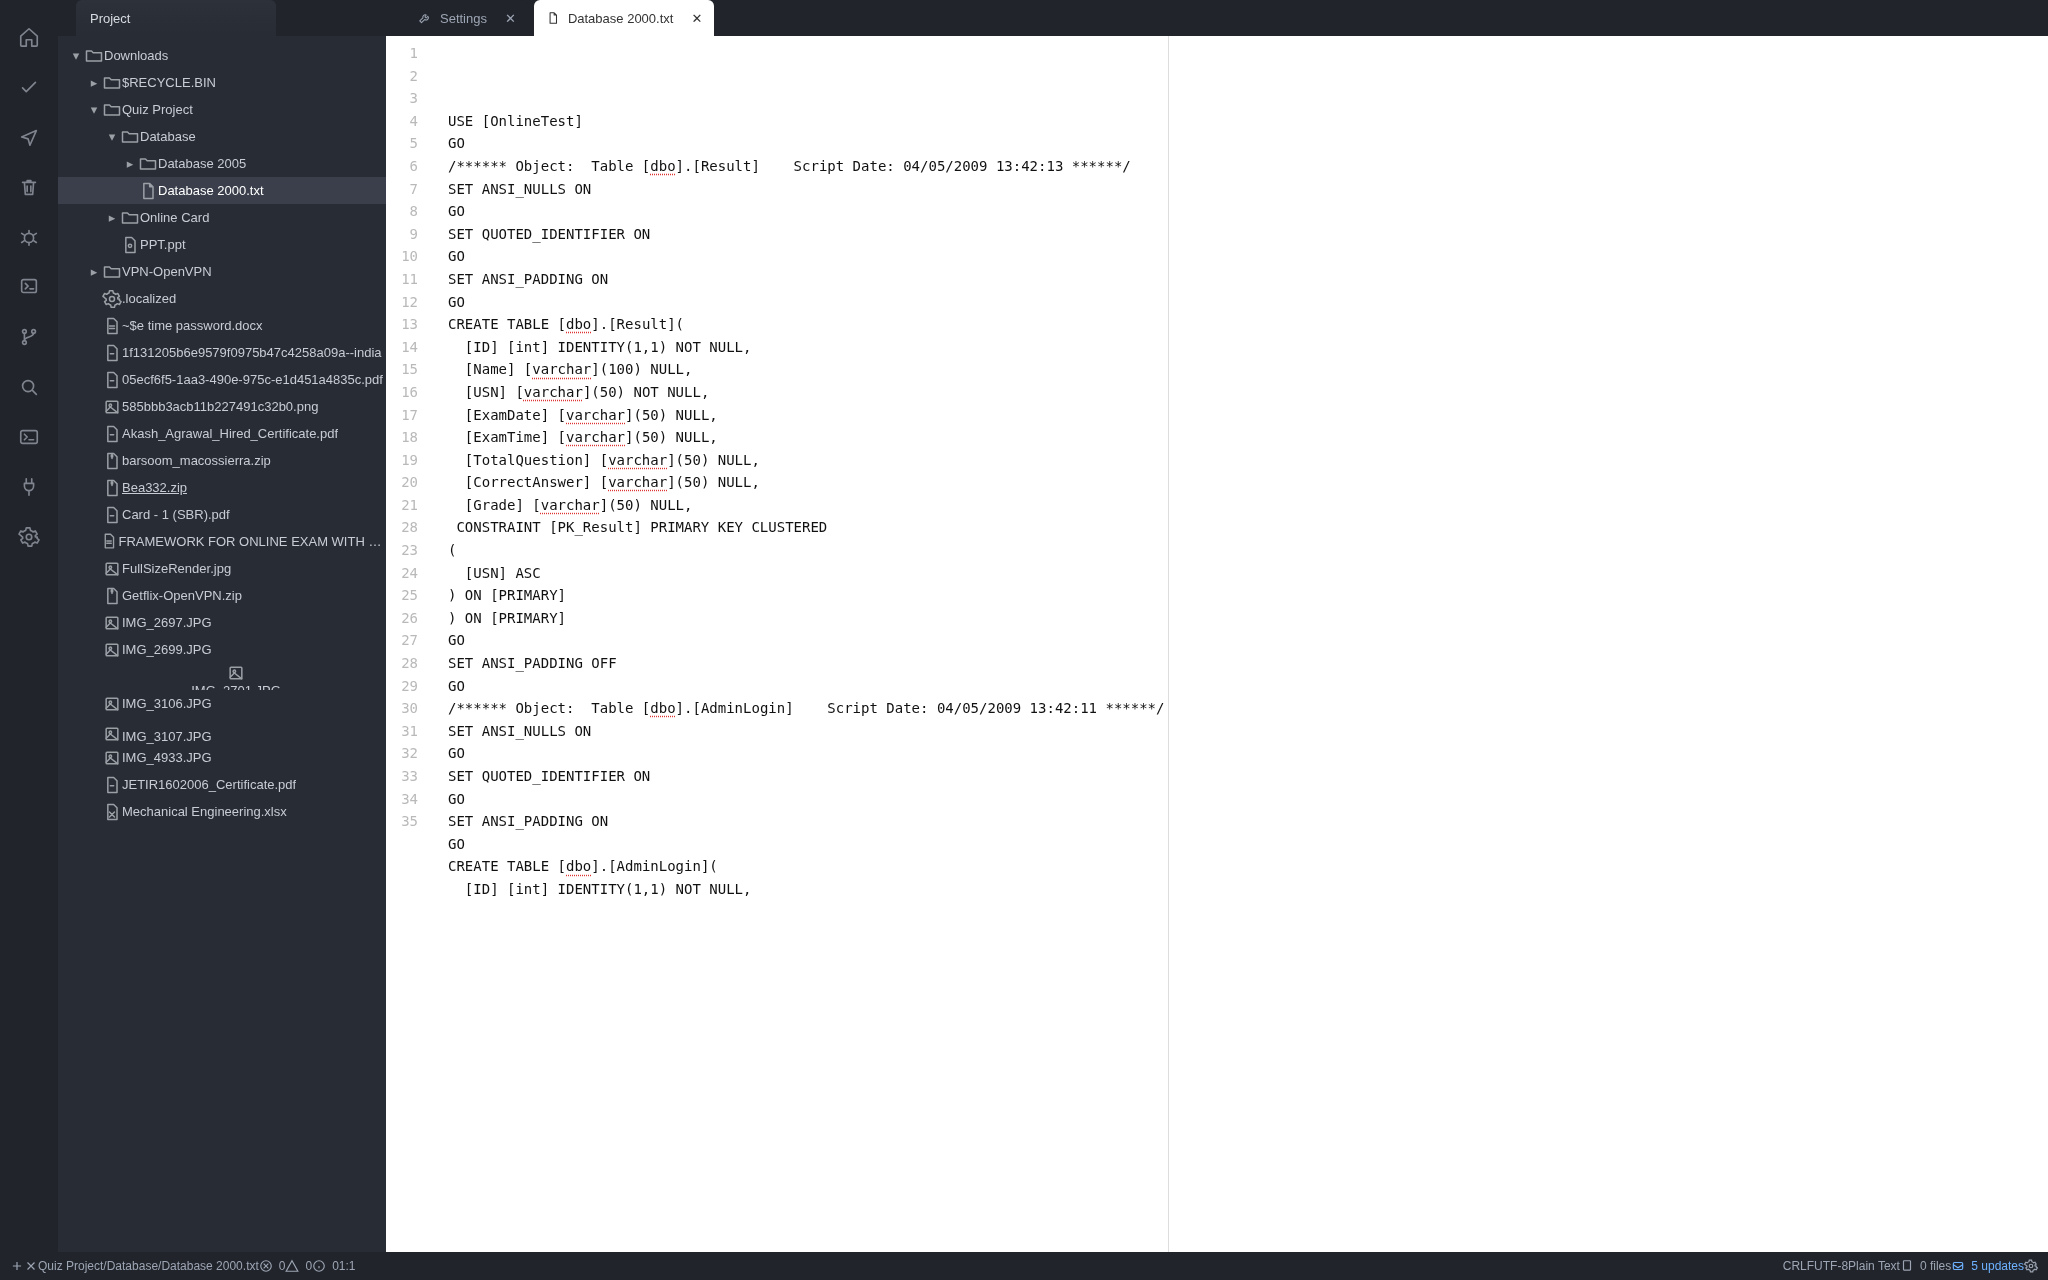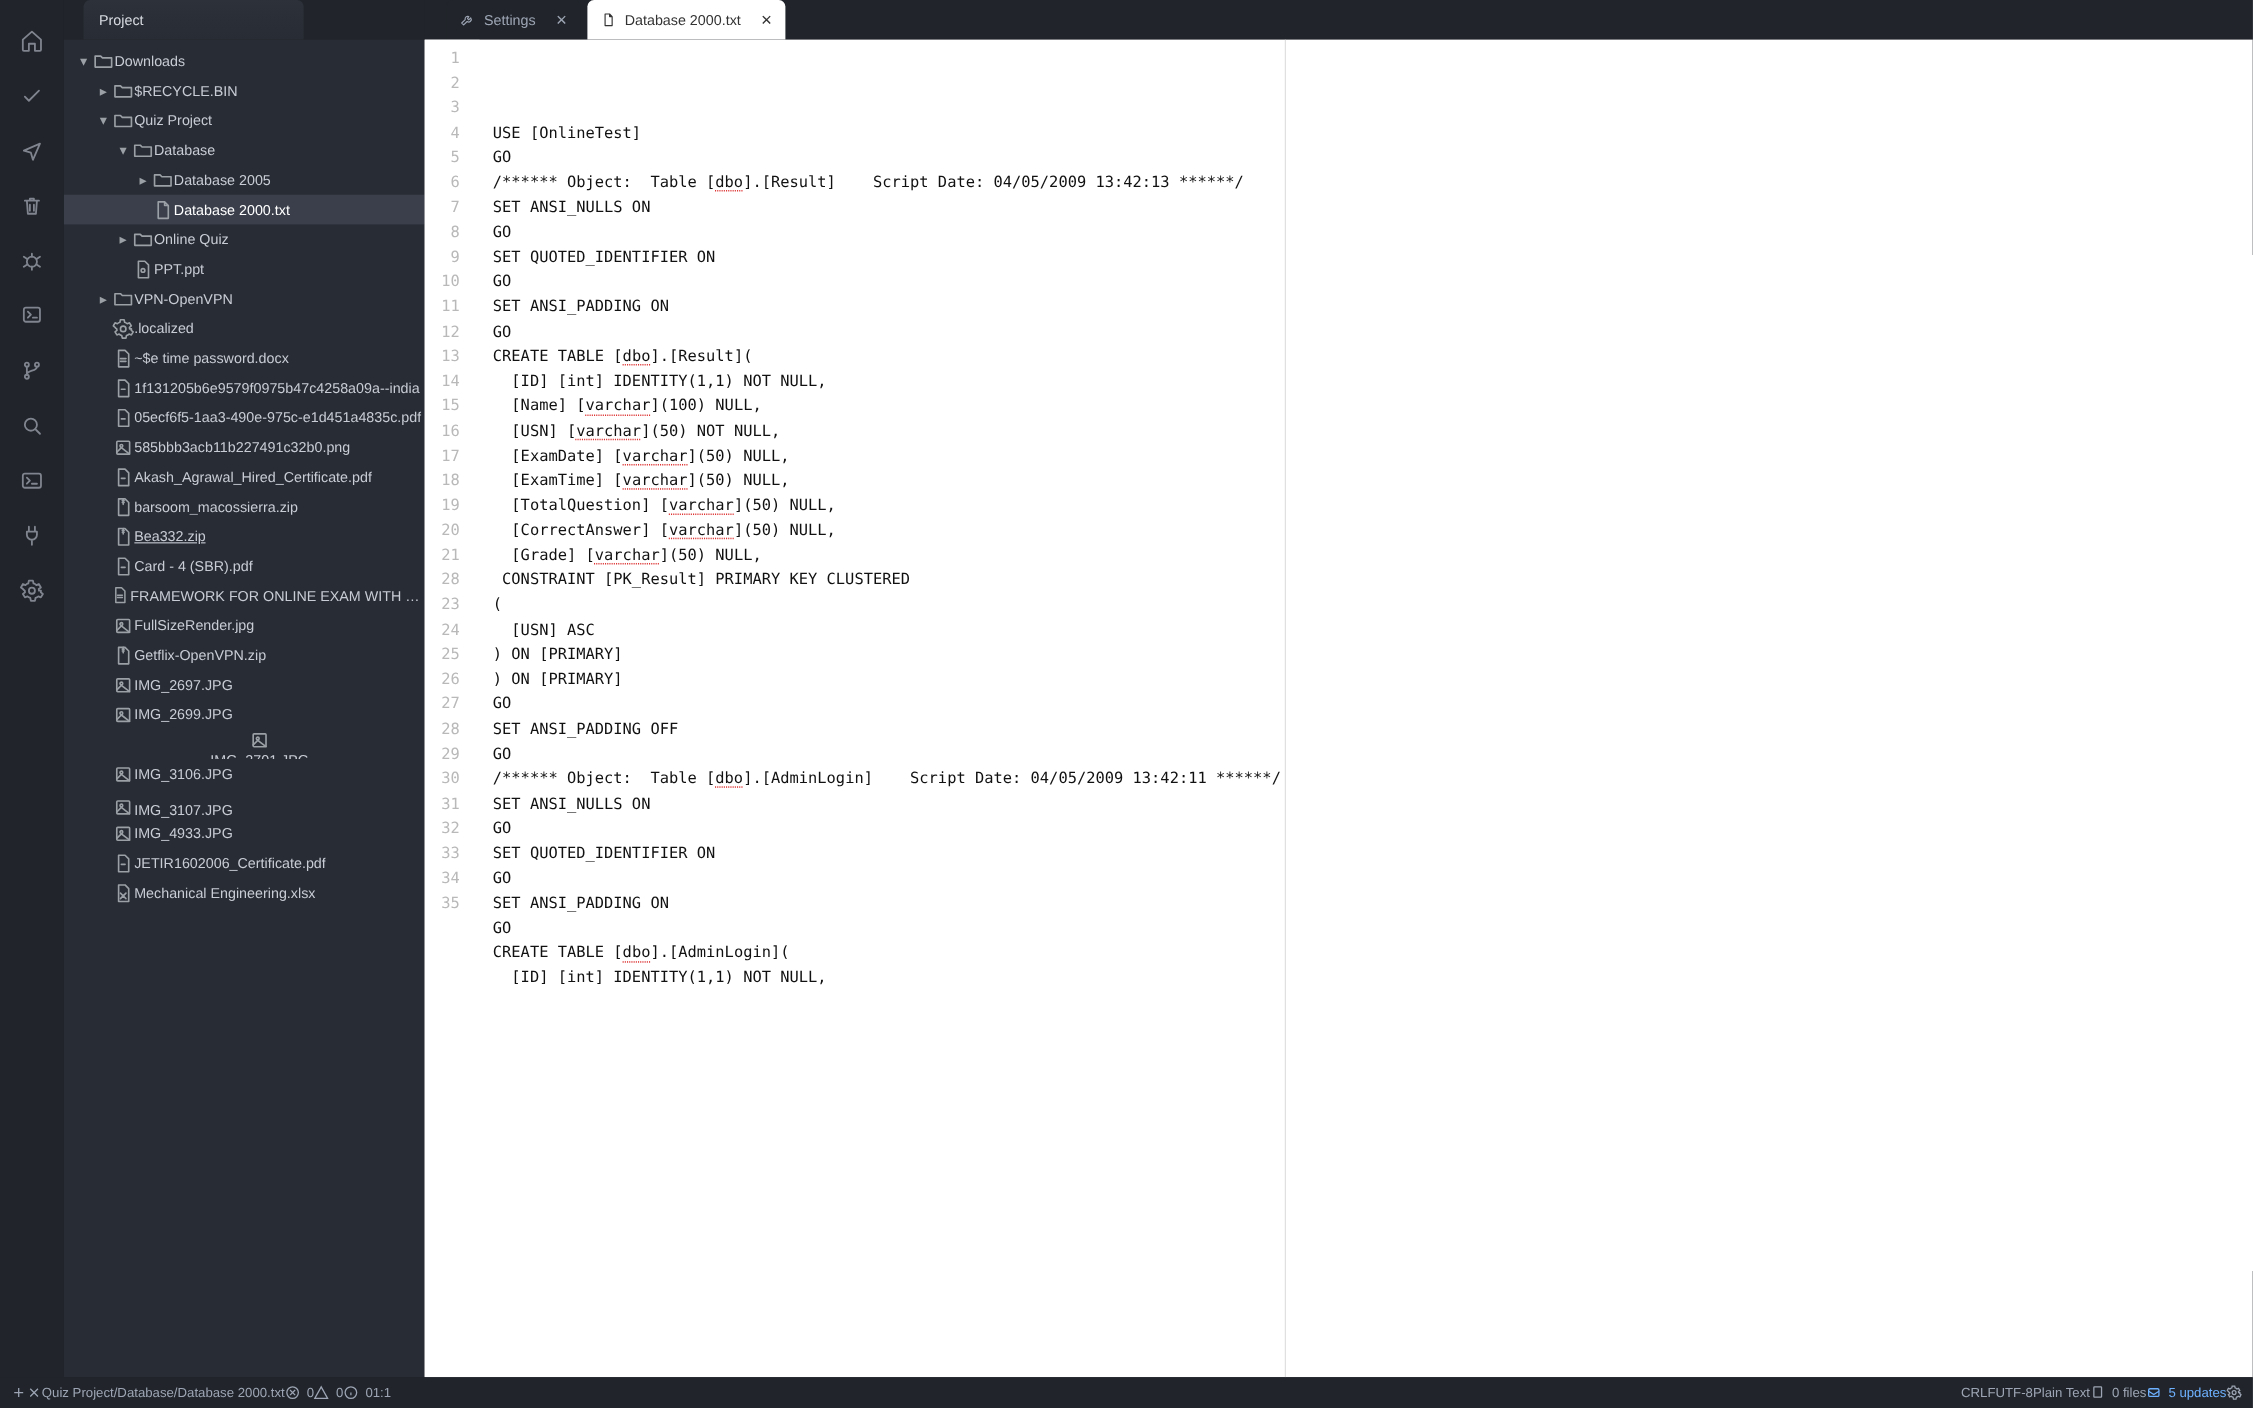--- a/index.html
+++ b/index.html
@@ -254,21 +254,21 @@
           </span>
           <span class="tree-label">Database 2000.txt</span>
         </div>
         <div class="tree-row" style="padding-left: 46px;">
           <span class="tree-chevron">▸</span>
           <span class="tree-icon">
             <svg viewBox="0 0 24 24" fill="none" stroke="currentColor" stroke-width="1.8" stroke-linecap="round" stroke-linejoin="round">
               <path d="M3 6h6l2 2h10v10H3z"></path>
             </svg>
           </span>
-          <span class="tree-label">Online Quiz</span>
+          <span class="tree-label">Online Card</span>
         </div>
         <div class="tree-row" style="padding-left: 46px;">
           <span class="tree-chevron"></span>
           <span class="tree-icon">
             <svg viewBox="0 0 24 24" fill="none" stroke="currentColor" stroke-width="1.8" stroke-linecap="round" stroke-linejoin="round">
               <path d="M7 3h7l4 4v14H7z"></path>
               <circle cx="12" cy="13" r="2"></circle>
             </svg>
           </span>
           <span class="tree-label">PPT.ppt</span>
@@ -364,21 +364,21 @@
           <span class="tree-label">Bea332.zip</span>
         </div>
         <div class="tree-row" style="padding-left: 28px;">
           <span class="tree-chevron"></span>
           <span class="tree-icon">
             <svg viewBox="0 0 24 24" fill="none" stroke="currentColor" stroke-width="1.8" stroke-linecap="round" stroke-linejoin="round">
               <path d="M7 3h7l4 4v14H7z"></path>
               <path d="M10 13h4"></path>
             </svg>
           </span>
-          <span class="tree-label">Card - 4 (SBR).pdf</span>
+          <span class="tree-label">Card - 1 (SBR).pdf</span>
         </div>
         <div class="tree-row" style="padding-left: 28px;">
           <span class="tree-chevron"></span>
           <span class="tree-icon">
             <svg viewBox="0 0 24 24" fill="none" stroke="currentColor" stroke-width="1.8" stroke-linecap="round" stroke-linejoin="round">
               <path d="M7 3h7l4 4v14H7z"></path>
               <path d="M9 12h6M9 15h6"></path>
             </svg>
           </span>
           <span class="tree-label">FRAMEWORK FOR ONLINE EXAM WITH GRAPH</span>

